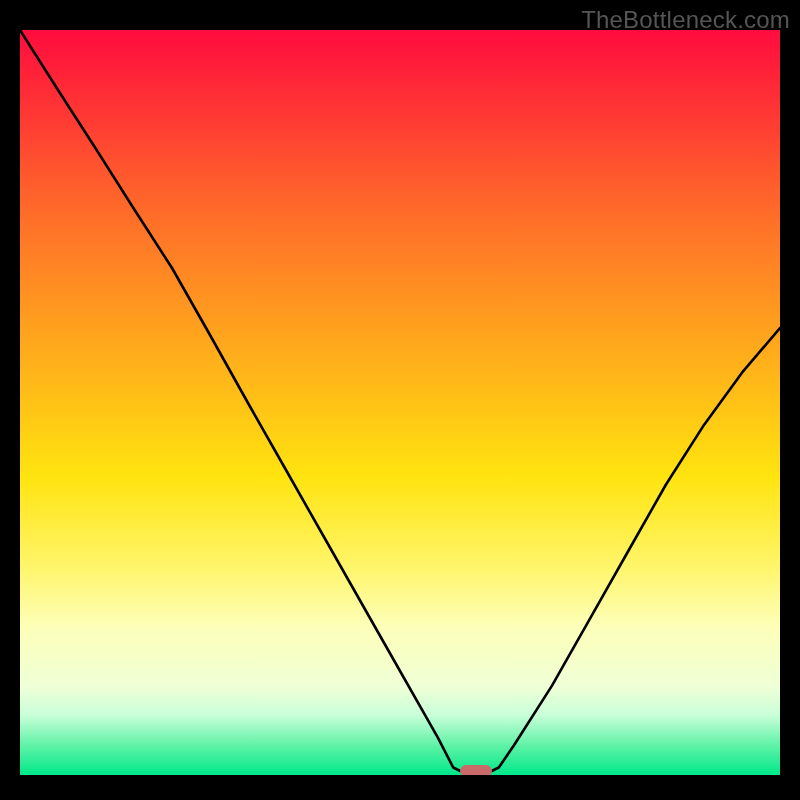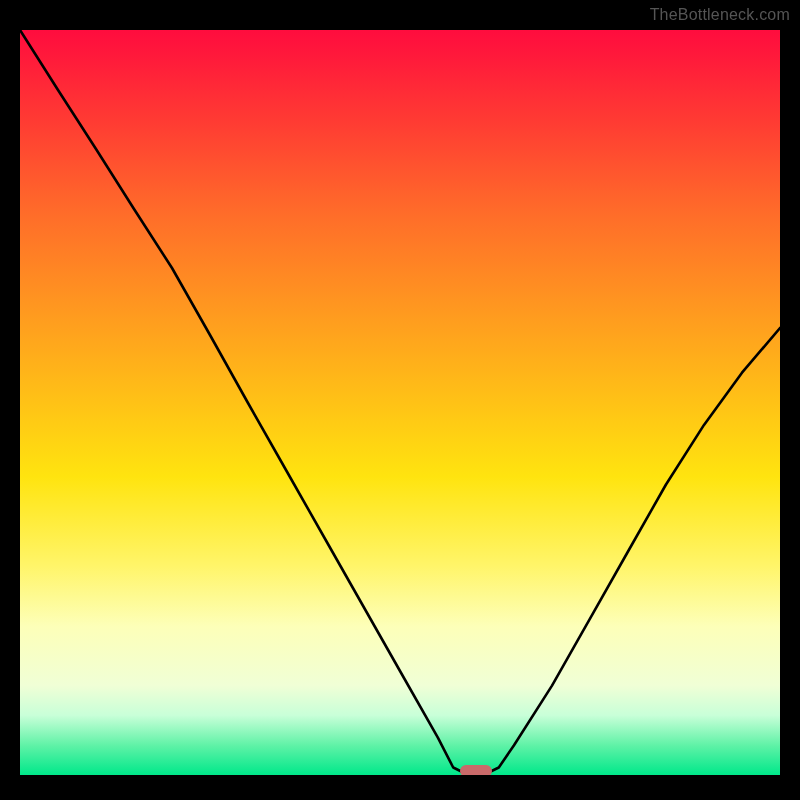--- a/index.html
+++ b/index.html
@@ -15,21 +15,21 @@
     position: relative;
     width: 800px;
     height: 800px;
     background: #000;
   }
   .watermark {
     position: absolute;
     top: 6px;
     right: 10px;
     color: #555;
-    font-size: 16px;
+    font-size: 24px;
     font-weight: 500;
     letter-spacing: 0.2px;
     z-index: 10;
     user-select: none;
   }
   .plot-area {
     position: absolute;
     left: 20px;
     top: 30px;
     width: 760px;

